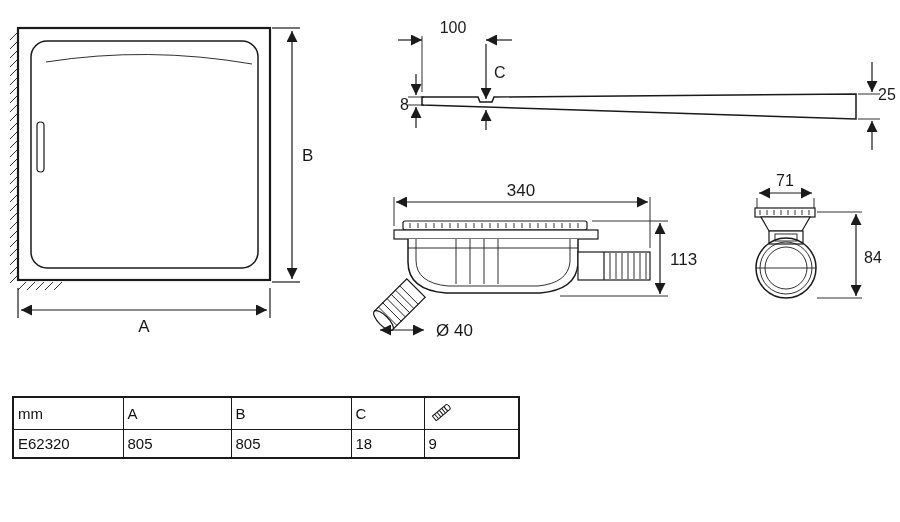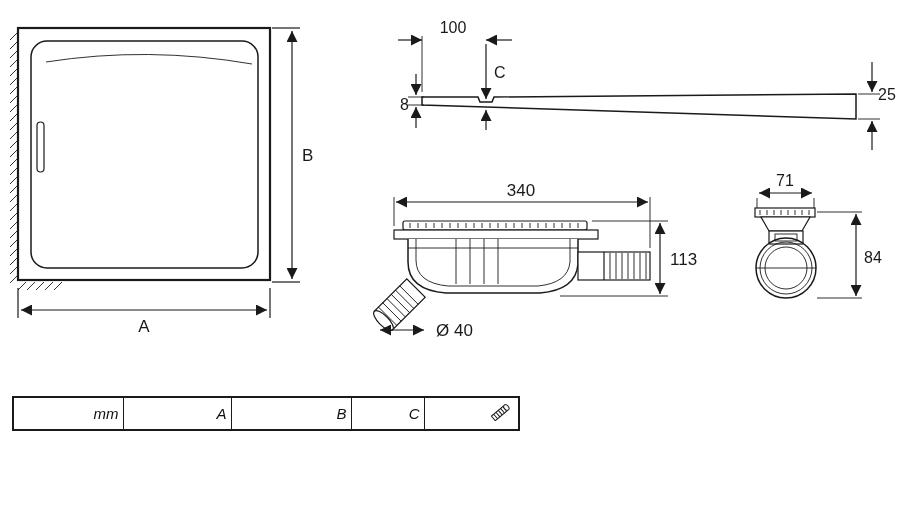--- a/index.html
+++ b/index.html
@@ -7,21 +7,21 @@
          font-family:"Liberation Sans",sans-serif;overflow:hidden;}
   svg.draw line, svg.draw path, svg.draw rect, svg.draw circle, svg.draw ellipse{
     stroke:#1a1a1a;stroke-width:1.2;fill:none;stroke-linecap:butt;}
   svg.draw .thick{stroke-width:2.2;}
   svg.draw .mid{stroke-width:1.5;}
   svg.draw .thin{stroke-width:0.9;}
   svg.draw .solid{fill:#ffffff;}
   svg.draw text{font-family:"Liberation Sans",sans-serif;font-size:16px;fill:#1a1a1a;}
   svg.draw text.big{font-size:17px;}
   .spec-table{position:absolute;left:12px;top:396px;border-collapse:collapse;border:2px solid #1a1a1a;}
-  .spec-table td{border:1px solid #1a1a1a;text-align:right;font-size:15px;color:#111;padding:5px 4px;font-style:italic;}
+  .spec-table td{border:1px solid #1a1a1a;text-align:left;font-size:15px;color:#111;padding:5px 4px;}
   .icon-cell svg rect,.icon-cell svg path,.icon-cell svg ellipse{stroke:#1a1a1a;stroke-width:1;}
 </style>
 </head>
 <body>
 
 <div class="sheet">
 
   <svg class="draw" width="900" height="392" viewBox="0 0 900 392">
     <defs>
       <marker id="arr" viewBox="0 0 10 10" refX="10" refY="5" markerUnits="userSpaceOnUse" markerWidth="11" markerHeight="11" orient="auto-start-reverse">
@@ -150,15 +150,22 @@
       <td class="icon-cell">
         <svg width="26" height="18" viewBox="0 0 26 18">
           <g transform="rotate(-40 13 9)">
             <rect x="3" y="6" width="15" height="6" fill="#fff"></rect>
             <path d="M6,6 L6,12M9,6 L9,12M12,6 L12,12M15,6 L15,12" fill="none"></path>
             <ellipse cx="20" cy="9" rx="2.2" ry="3.2" fill="#fff"></ellipse>
           </g>
         </svg>
       </td>
     </tr>
+    <tr>
+      <td>E62320</td>
+      <td>805</td>
+      <td>805</td>
+      <td>18</td>
+      <td>9</td>
+    </tr>
   </tbody>
     </table>
 </div>
 
 </body></html>

